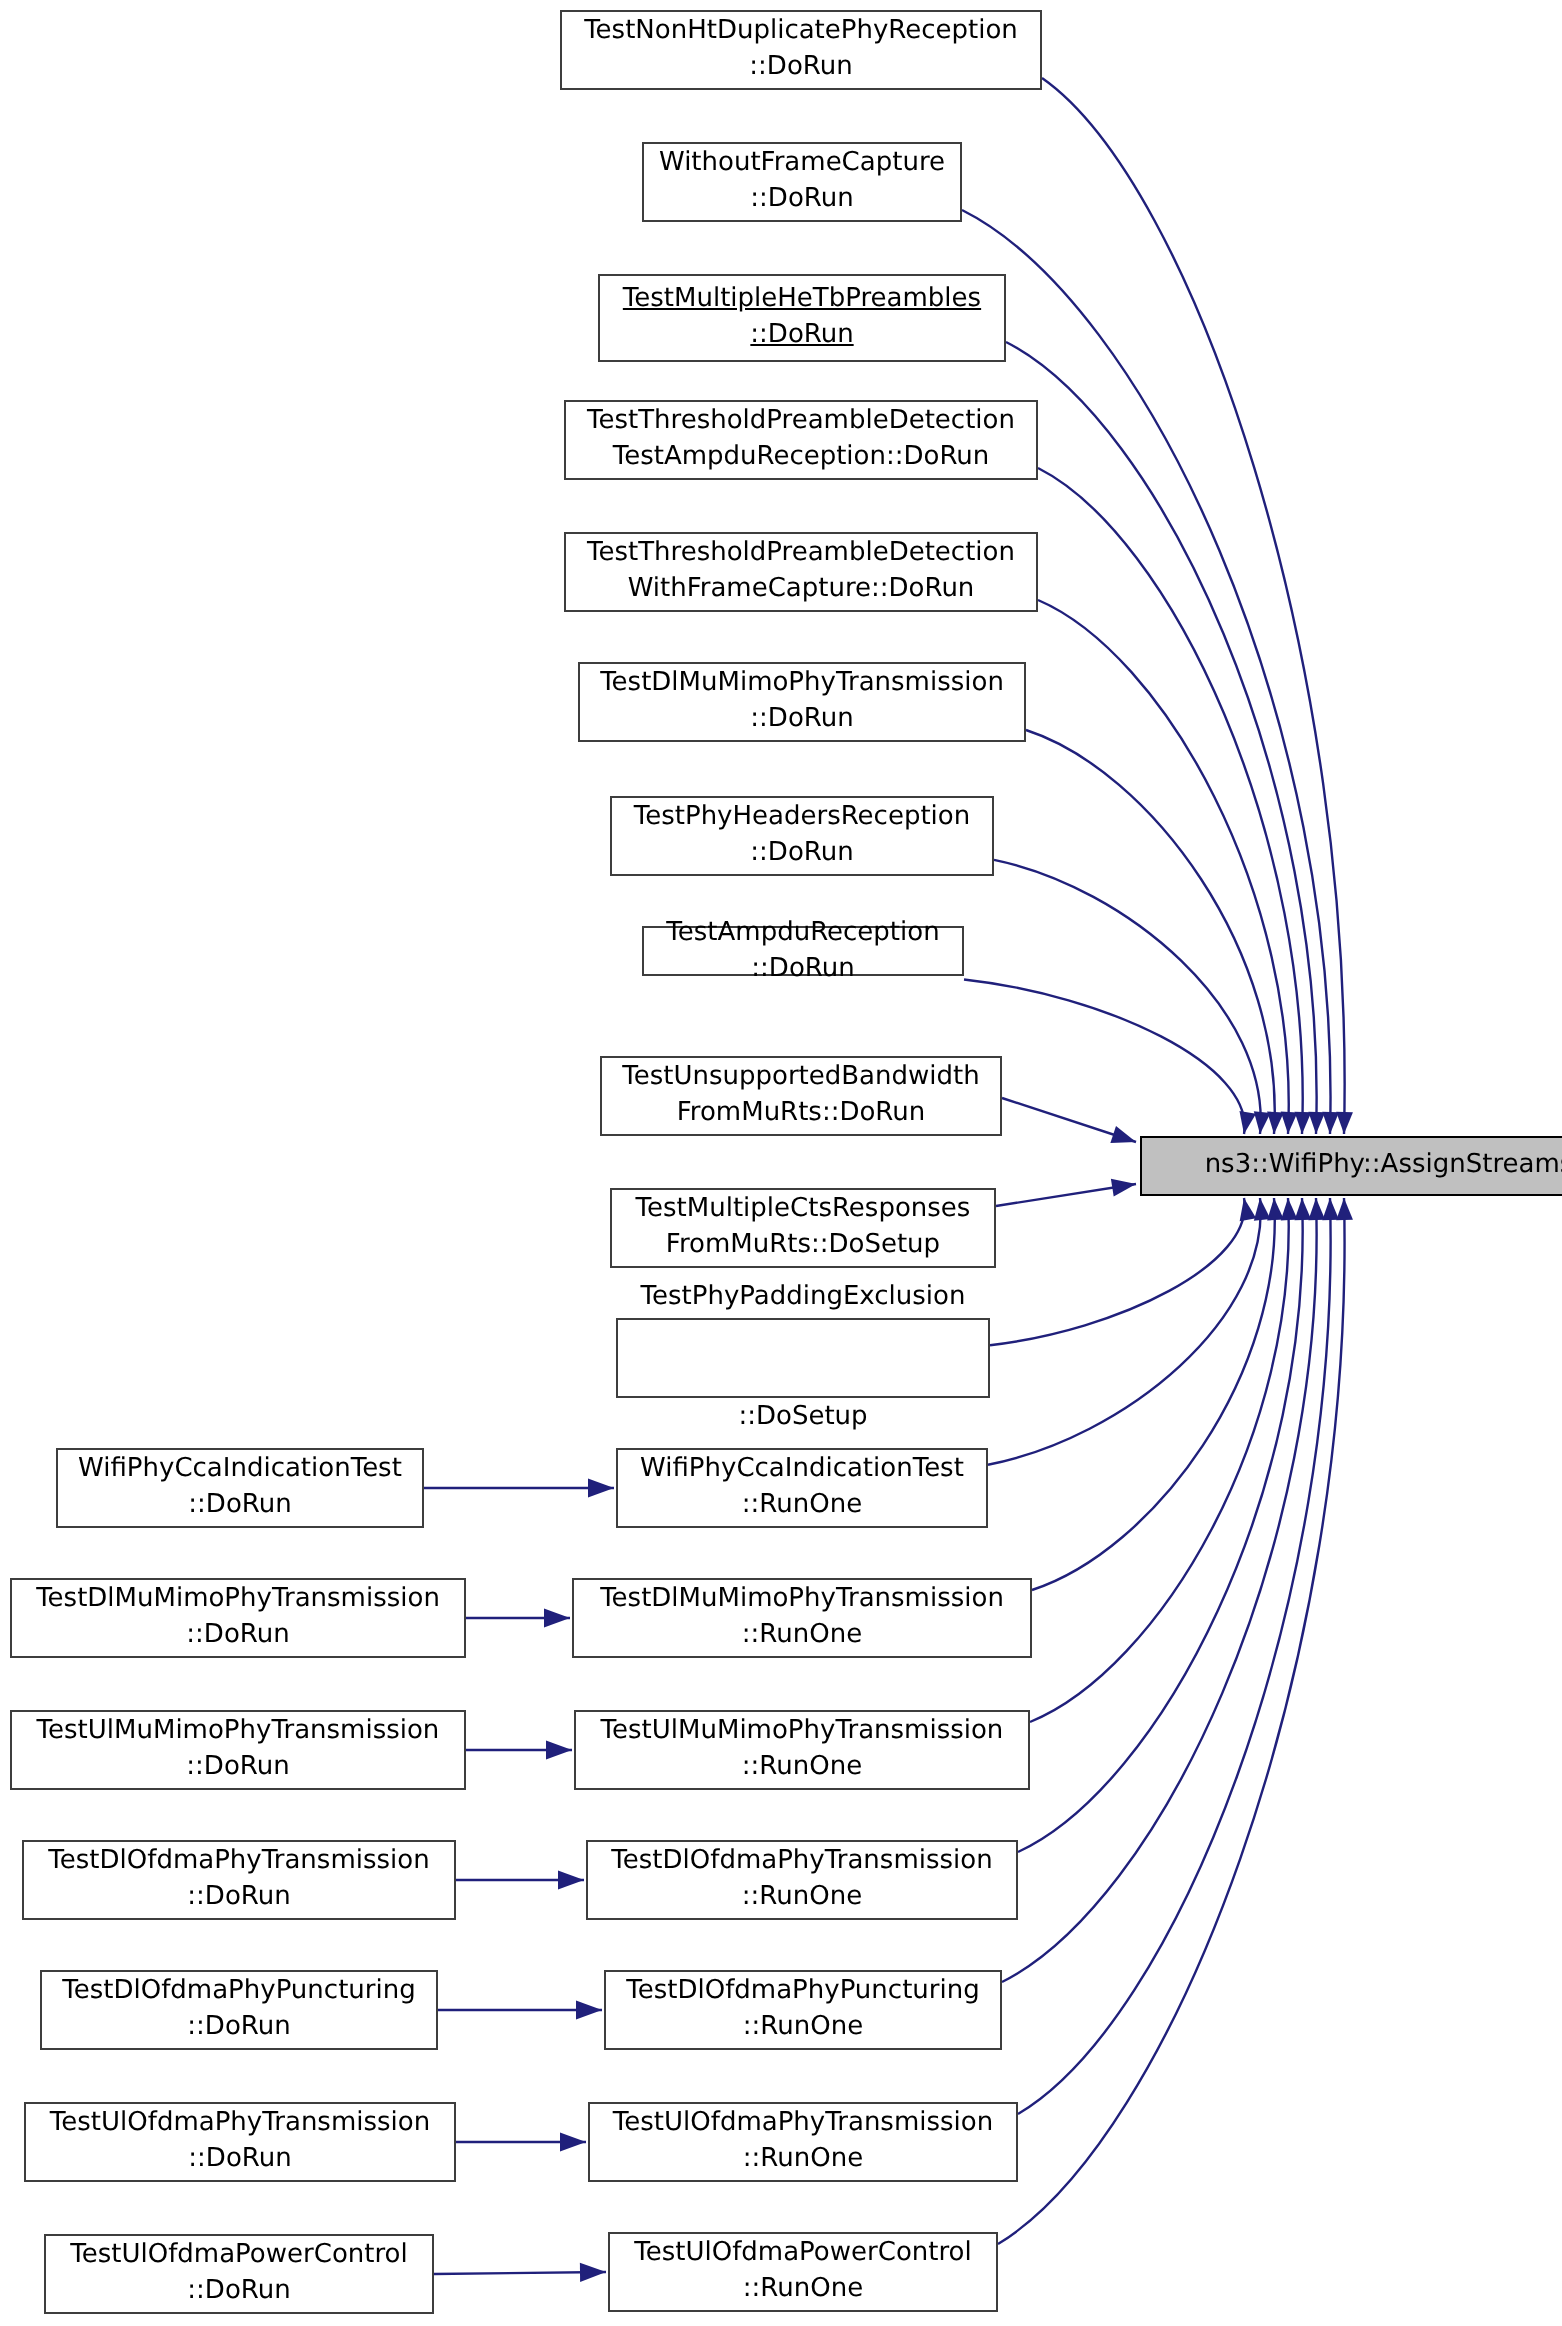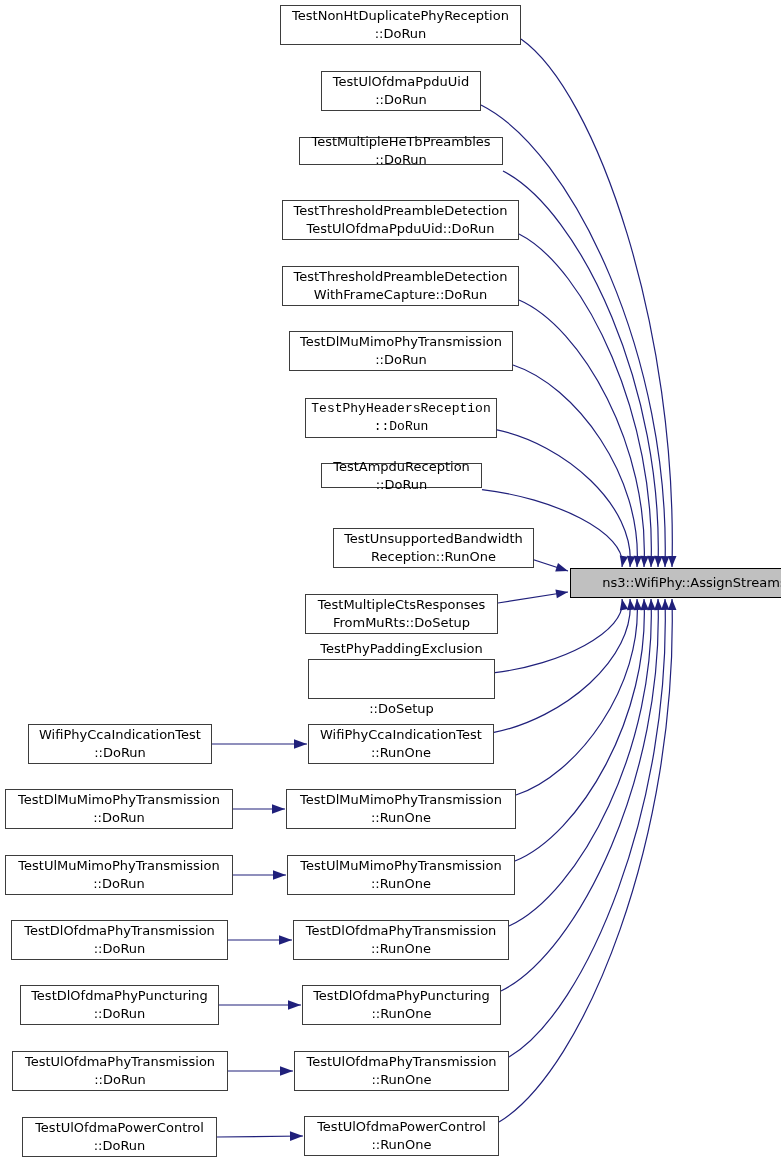--- a/index.html
+++ b/index.html
@@ -104,50 +104,50 @@
       <polygon points="293,1071 280,1075.8 280,1066.2" fill="#20207b"></polygon>
       <path d="M217,1137 L303,1136" class="edge-path" stroke="#20207b"></path>
       <polygon points="303,1136 290.0566889449414,1140.950828105681 289.9450685837049,1131.351477039335" fill="#20207b"></polygon>
     </svg>
 
 <div class="node" style="left: 280px; top: 5px; width: 241px; height: 40px;">
       <span>TestNonHtDuplicatePhyReception</span>
       <span>::DoRun</span>
     </div>
     <div class="node" style="left: 321px; top: 71px; width: 160px; height: 40px;">
-      <span>TestUlOfdmaPpduUid</span>
-      <span>::DoRun</span>
-    </div>
-    <div class="node" style="left: 299px; top: 137px; width: 204px; height: 28px;">
+      <span>WithoutFrameCapture</span>
+      <span>::DoRun</span>
+    </div>
+    <div class="node" style="left: 299px; top: 137px; width: 204px; height: 44px; text-decoration: underline;">
       <span>TestMultipleHeTbPreambles</span>
       <span>::DoRun</span>
     </div>
     <div class="node" style="left: 282px; top: 200px; width: 237px; height: 40px;">
       <span>TestThresholdPreambleDetection</span>
-      <span>TestUlOfdmaPpduUid::DoRun</span>
+      <span>TestAmpduReception::DoRun</span>
     </div>
     <div class="node" style="left: 282px; top: 266px; width: 237px; height: 40px;">
       <span>TestThresholdPreambleDetection</span>
       <span>WithFrameCapture::DoRun</span>
     </div>
     <div class="node" style="left: 289px; top: 331px; width: 224px; height: 40px;">
       <span>TestDlMuMimoPhyTransmission</span>
       <span>::DoRun</span>
     </div>
-    <div class="node" style="left: 305px; top: 398px; width: 192px; height: 40px; font-family: Liberation Mono, monospace;">
+    <div class="node" style="left: 305px; top: 398px; width: 192px; height: 40px;">
       <span>TestPhyHeadersReception</span>
       <span>::DoRun</span>
     </div>
     <div class="node" style="left: 321px; top: 463px; width: 161px; height: 25px;">
       <span>TestAmpduReception</span>
       <span>::DoRun</span>
     </div>
-    <div class="node" style="left: 300px; top: 528px; width: 201px; height: 40px; margin-left: 33px;">
+    <div class="node" style="left: 300px; top: 528px; width: 201px; height: 40px;">
       <span>TestUnsupportedBandwidth</span>
-      <span>Reception::RunOne</span>
+      <span>FromMuRts::DoRun</span>
     </div>
     <div class="node" style="left: 305px; top: 594px; width: 193px; height: 40px;">
       <span>TestMultipleCtsResponses</span>
       <span>FromMuRts::DoSetup</span>
     </div>
     <div class="node" style="left: 308px; top: 659px; width: 187px; height: 40px; gap: 42px;">
       <span>TestPhyPaddingExclusion</span>
       <span>::DoSetup</span>
     </div>
     <div class="node" style="left: 308px; top: 724px; width: 186px; height: 40px;">

